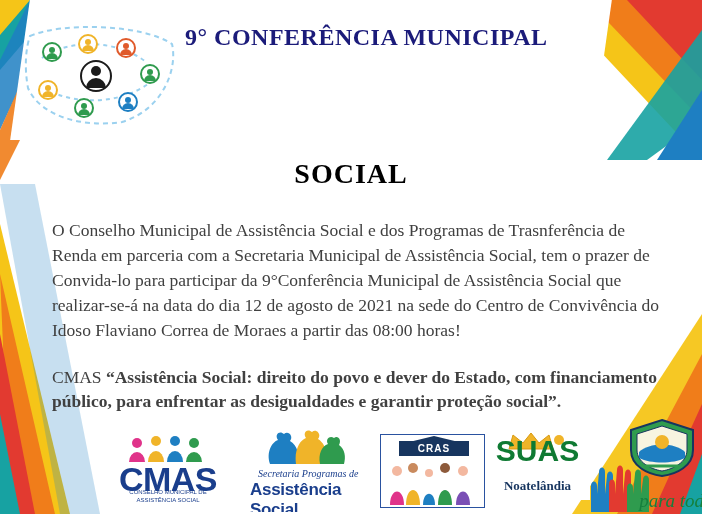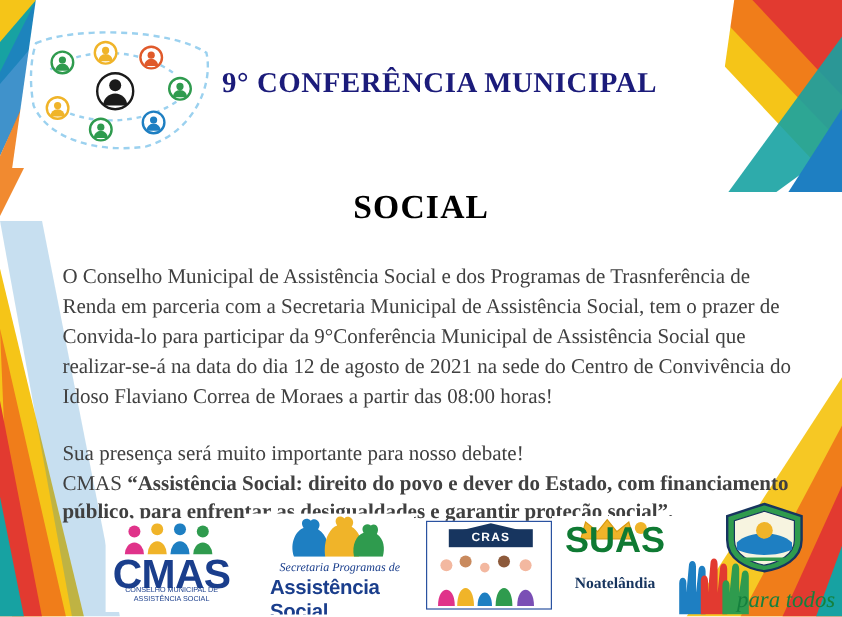--- a/index.html
+++ b/index.html
@@ -60,21 +60,20 @@
     width: 380px;
     color: #1b1b7a;
     font-family: "Liberation Serif", serif;
     font-weight: bold;
     letter-spacing: 0.5px;
   }
   .title-line1 {
     font-size: 24px;
     line-height: 30px;
     white-space: nowrap;
-    margin-top: 33px;
   }
   .title-line2 {
     font-size: 22px;
     line-height: 30px;
     white-space: nowrap;
   }
 
   
   .convite {
     position: absolute;
@@ -110,20 +109,21 @@
     bottom: 0;
     left: 0;
     width: 702px;
     height: 90px;
   }
   .logo {
     position: absolute;
     background: #ffffff;
     box-sizing: border-box;
     overflow: hidden;
+    margin-left: 25px;
   }
 
   .cmas { left: 88px; bottom: 4px; width: 110px; height: 78px; }
   .cmas .cmas-people { position: absolute; top: 4px; left: 14px; width: 84px; height: 26px; }
   .cmas .cmas-title {
     position: absolute; top: 28px; left: 0; width: 110px;
     text-align: center; font-family: "Liberation Sans", sans-serif;
     font-weight: bold; font-size: 34px; color: #1a3e8c; letter-spacing: -0.5px;
   }
   .cmas .cmas-sub {
@@ -262,21 +262,20 @@
     <div class="title-box">
       <div class="title-line1">9° CONFERÊNCIA MUNICIPAL</div>
     </div>
   </div>
 
   <div class="convite">SOCIAL</div>
 
   <div class="body-text">
     <p>O Conselho Municipal de Assistência Social e dos Programas de Trasnferência de Renda em parceria com a Secretaria Municipal de Assistência Social, tem o prazer de Convida-lo para participar da 9°Conferência Municipal de Assistência Social que realizar-se-á na data do dia 12 de agosto de 2021 na sede do Centro de Convivência do Idoso Flaviano Correa de Moraes a partir das 08:00 horas!</p>
     <div class="gap"></div>
-    <p class="presenca">Sua presença será muito importante para nosso debate!</p>
     <p class="tema-wrap"><span class="tema-label">CMAS </span><span class="tema-text">“Assistência Social: direito do povo e dever do Estado, com financiamento público, para enfrentar as desigualdades e garantir proteção social”.</span></p>
   </div>
 
   <div class="footer">
 
     <div class="logo cmas">
       <div class="cmas-people">
         <svg width="84" height="26" viewBox="0 0 84 26" xmlns="http://www.w3.org/2000/svg">
           <circle cx="10" cy="7" r="5" fill="#e0338a"></circle>
           <path d="M2 26 a8 10 0 0 1 16 0 z" fill="#e0338a"></path>

